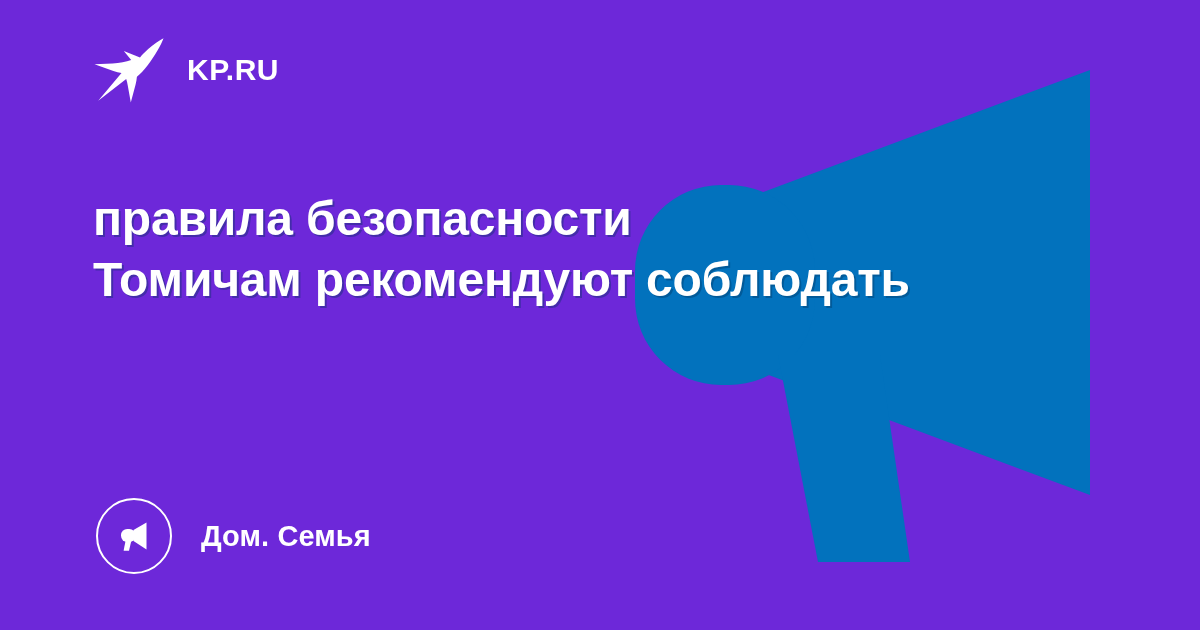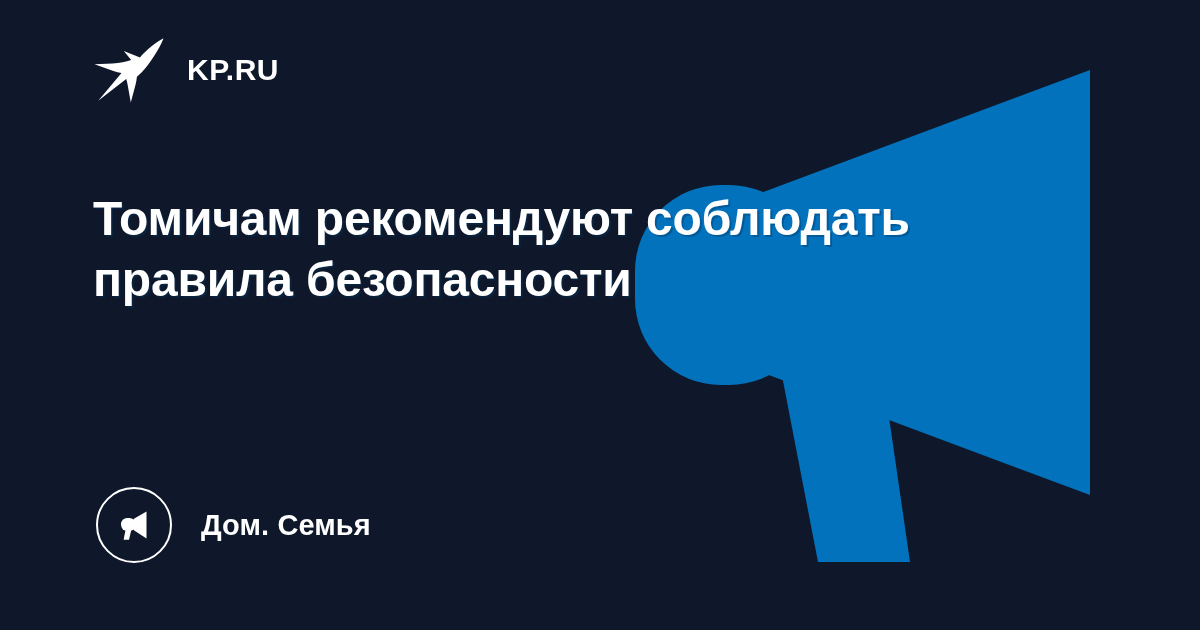--- a/index.html
+++ b/index.html
@@ -7,21 +7,21 @@
     margin: 0;
     padding: 0;
     background: #ffffff;
   }
 
   .card {
     position: relative;
     width: 1200px;
     height: 630px;
     overflow: hidden;
-    background: #0f172a;
+    background: #6d28d9;
     font-family: "Liberation Sans", "DejaVu Sans", sans-serif;
     -webkit-font-smoothing: antialiased;
   }
 
   
   .watermark {
     position: absolute;
     inset: 0;
     width: 1200px;
     height: 630px;
@@ -73,21 +73,21 @@
 
   .headline-line {
     display: block;
     white-space: nowrap;
   }
 
   
   .category {
     position: absolute;
     left: 96px;
-    top: 487px;
+    top: 498px;
     display: flex;
     align-items: center;
     gap: 29px;
     height: 76px;
   }
 
   .category-badge {
     width: 76px;
     height: 76px;
     border-radius: 50%;
@@ -134,22 +134,22 @@
                L30.8 14.0 L38.2 23.1 C33.0 24.9 26.8 26.2 19.6 26.5 L1.5 27.2
                L20.4 33.9 C23.2 34.9 25.9 35.6 28.5 36.1
                L5.2 63.8 L33.2 42.0 C33.9 44.1 34.4 46.3 34.8 48.7 L37.8 65.5
                L42.6 47.5 C43.3 44.8 43.7 42.2 43.9 39.7
                C47.2 37.0 50.8 33.3 54.3 28.7 C62.0 18.5 68.4 7.6 70.5 1.2 Z"></path>
     </svg>
     <span class="brand-name">KP.RU</span>
   </div>
 
   <h1 class="headline">
+    <span class="headline-line">правила безопасности</span>
     <span class="headline-line">Томичам рекомендуют соблюдать</span>
-    <span class="headline-line">правила безопасности</span>
   </h1>
 
   <div class="category">
     <span class="category-badge">
       <svg viewBox="0 0 38 38" xmlns="http://www.w3.org/2000/svg" aria-hidden="true">
 
         <path fill="#ffffff" d="M31.5 5.5 L31.5 32.5 L18.5 24.0 L18.5 13.0 Z"></path>
 
         <rect x="6.0" y="12.0" width="14.5" height="13.0" rx="6.2" ry="6.2" fill="#ffffff"></rect>
 

